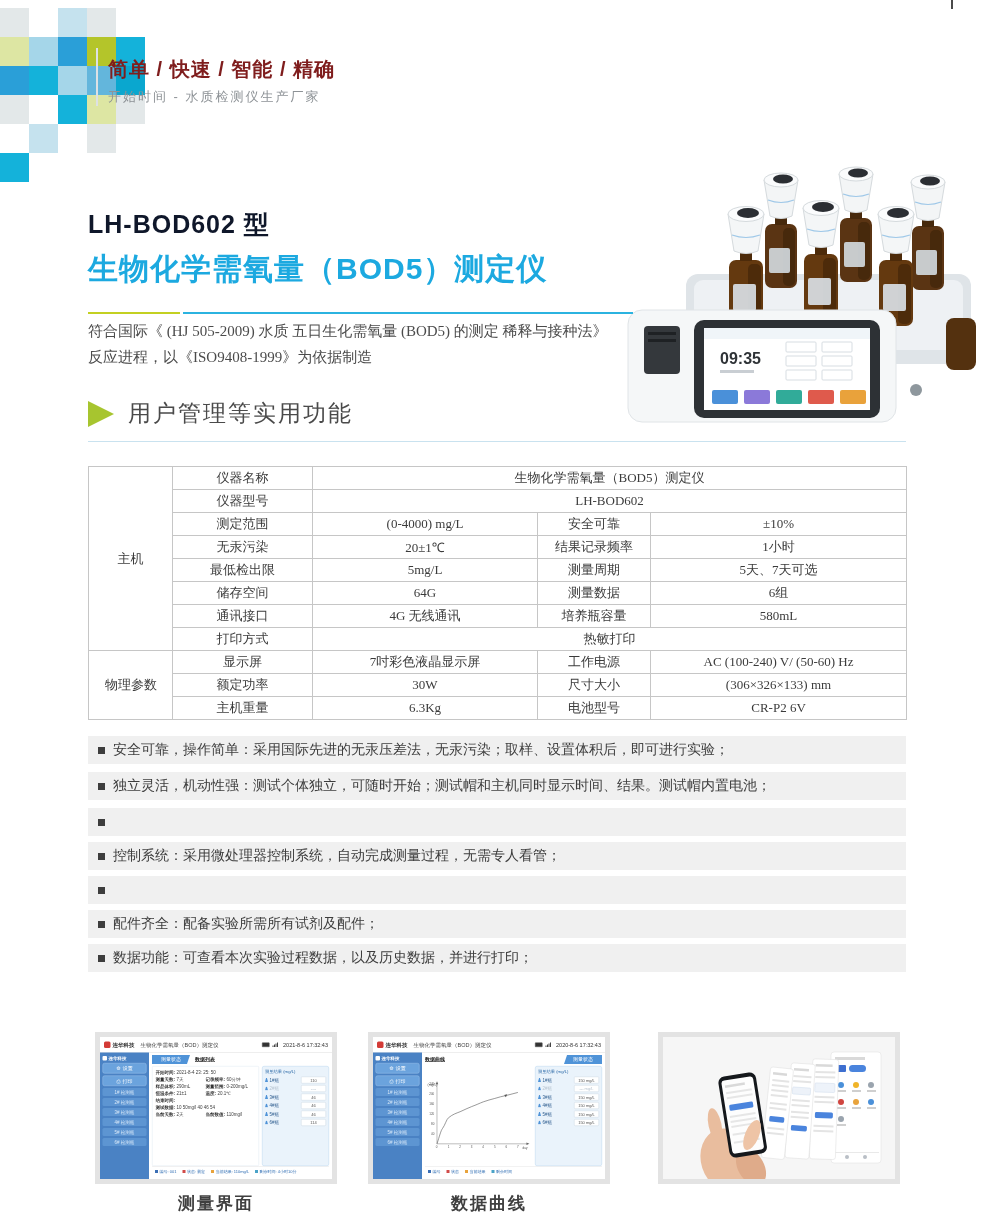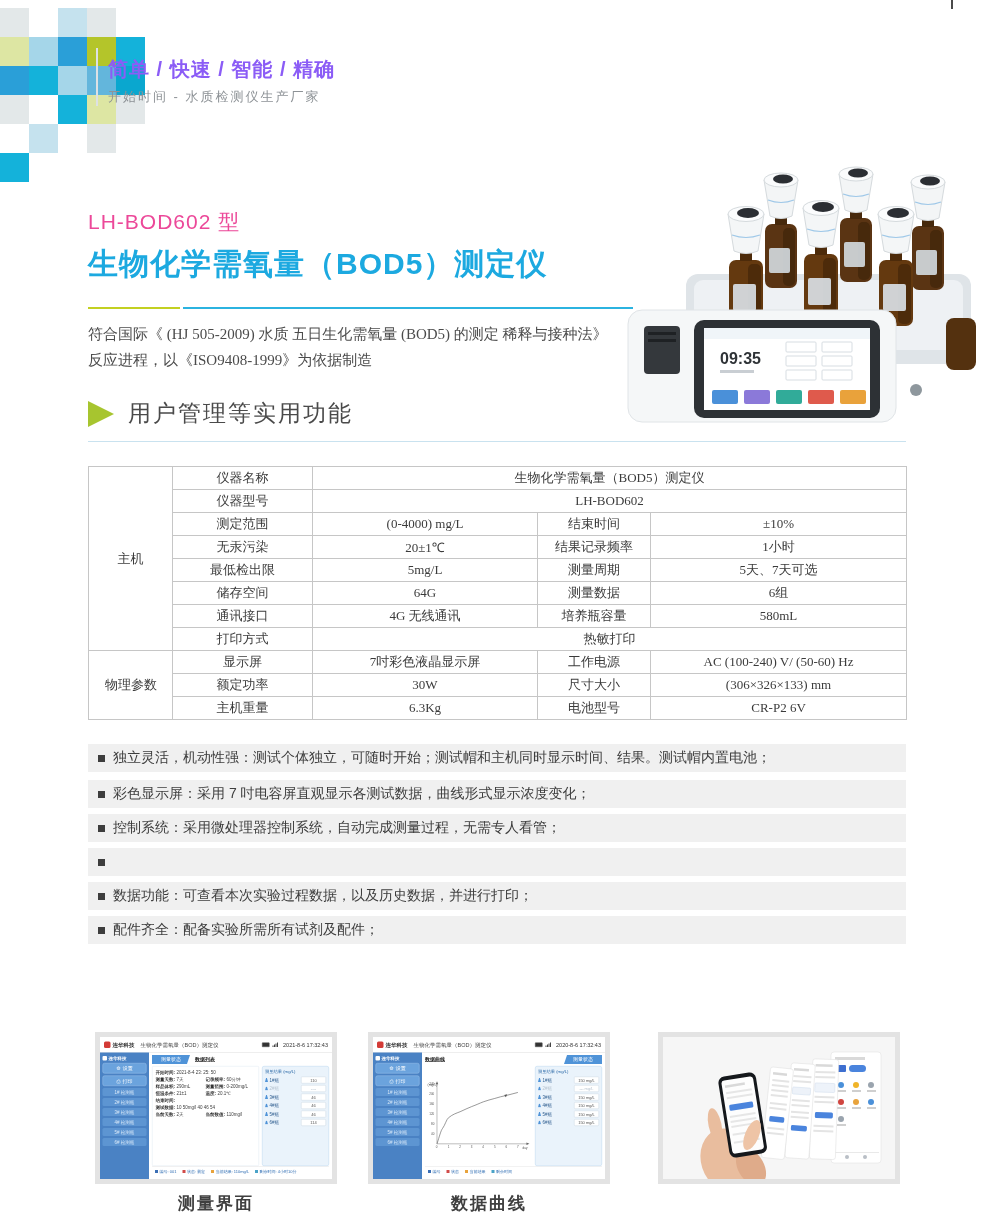--- a/index.html
+++ b/index.html
@@ -5,31 +5,31 @@
   html,body{margin:0;padding:0;background:#fff;}
   .page{position:relative;width:990px;height:1228px;background:#fff;overflow:hidden;
         font-family:"Liberation Sans",sans-serif;color:#3d3d3d;}
   
   .mosaic{position:absolute;left:0;top:8px;width:150px;height:160px;}
   .mc{position:absolute;width:29px;height:29px;}
   .c-cyan{background:#14b2da}.c-blue{background:#2a9fd8}.c-lblue{background:#a5d6e9}
   .c-pblue{background:#c5e2ee}.c-olive{background:#b4c52a}.c-polive{background:#dde6a3}
   .c-gray{background:#e3e8e9}.c-mblue{background:#63b6dc}.c-dcyan{background:#0aa7cf}
   .brand-rule{position:absolute;left:96px;top:48px;width:2px;height:58px;background:#dde1e4;}
-  .tagline{position:absolute;left:108px;top:56px;font-size:20px;font-weight:bold;color:#8b5cf6;letter-spacing:1px;}
+  .tagline{position:absolute;left:108px;top:56px;font-size:20px;font-weight:bold;color:#7f1d1d;letter-spacing:1px;}
   .subline{position:absolute;left:108px;top:88px;font-size:13px;color:#8d9296;letter-spacing:2px;}
   .crop-mark{position:absolute;left:951px;top:0;width:2px;height:9px;background:#4a4a4a;}
   
   .title-block{position:absolute;left:88px;top:208px;width:545px;}
-  .model{font-size:21px;font-weight:normal;color:#ec4899;letter-spacing:1px;}
+  .model{font-size:25px;font-weight:bold;color:#0f172a;letter-spacing:1px;}
   .ptitle{font-size:30px;font-weight:bold;color:#1ca9e0;margin-top:8px;letter-spacing:1px;}
   .divider{margin-top:22px;height:2px;width:100%;display:flex;}
   .divider .olive{width:92px;height:2px;background:#c3d021;}
   .divider .cyan{flex:1;height:2px;background:#2bb3e0;margin-left:3px;width:690px;}
-  .desc{margin-top:12px;font-family:"Liberation Serif",serif;font-size:15px;line-height:1.75;color:#4b4b4b;}
+  .desc{margin-top:4px;font-family:"Liberation Serif",serif;font-size:15px;line-height:1.75;color:#4b4b4b;}
   
   .section{position:absolute;left:88px;top:398px;width:818px;}
   .sec-row{display:flex;align-items:center;}
   .tri{width:0;height:0;border-left:26px solid #a7c52f;border-top:13px solid transparent;border-bottom:13px solid transparent;}
   .sec-title{font-size:23px;color:#4a4a4a;margin-left:14px;letter-spacing:2px;}
   .sec-underline{margin-top:12px;height:1px;background:#c9e2ef;width:100%;}
   
   .spec-wrap{position:absolute;left:88px;top:466px;width:818px;}
   table.spec{border-collapse:collapse;width:818px;table-layout:fixed;
              font-family:"Liberation Serif",serif;font-size:13px;color:#3b3b3b;}
@@ -257,21 +257,21 @@
         <td>仪器名称</td>
         <td colspan="3">生物化学需氧量（BOD5）测定仪</td>
       </tr>
       <tr>
         <td>仪器型号</td>
         <td colspan="3">LH-BOD602</td>
       </tr>
       <tr>
         <td>测定范围</td>
         <td>(0-4000) mg/L</td>
-        <td>结束时间</td>
+        <td>安全可靠</td>
         <td>±10%</td>
       </tr>
       <tr>
         <td>无汞污染</td>
         <td>20±1℃</td>
         <td>结果记录频率</td>
         <td>1小时</td>
       </tr>
       <tr>
         <td>最低检出限</td>
@@ -312,42 +312,45 @@
         <td>主机重量</td>
         <td>6.3Kg</td>
         <td>电池型号</td>
         <td>CR-P2 6V</td>
       </tr>
     </tbody>
       </table>
   </div>
 
   <div class="features">
+    <div class="feat">
+        <span class="sq"></span>
+        <span>安全可靠，操作简单：采用国际先进的无汞压差法，无汞污染；取样、设置体积后，即可进行实验；</span>
+      </div>
     <div class="feat" style="margin-top:8px">
         <span class="sq"></span>
         <span>独立灵活，机动性强：测试个体独立，可随时开始；测试帽和主机同时显示时间、结果。测试帽内置电池；</span>
       </div>
     <div class="feat" style="margin-top:8px">
         <span class="sq"></span>
-        <span>彩色显示屏：采用 7 吋电容屏直观显示各测试数据，曲线形式显示浓度变化；</span>
       </div>
     <div class="feat">
         <span class="sq"></span>
         <span>控制系统：采用微处理器控制系统，自动完成测量过程，无需专人看管；</span>
       </div>
     <div class="feat">
         <span class="sq"></span>
       </div>
     <div class="feat">
         <span class="sq"></span>
-        <span>数据功能：可查看本次实验过程数据，以及历史数据，并进行打印；</span>
+        <span>配件齐全：配备实验所需所有试剂及配件；</span>
       </div>
     <div class="feat">
         <span class="sq"></span>
-        <span>配件齐全：配备实验所需所有试剂及配件；</span>
+        <span>数据功能：可查看本次实验过程数据，以及历史数据，并进行打印；</span>
       </div>
   </div>
 
   <div class="thumb t1">
     <div class="shot-scale">
         <div class="shot">
       <div class="shot-top">
         <span class="mini-logo"></span>
         <span class="mini-brand">连华科技</span>
         <span class="mini-title">生物化学需氧量（BOD）测定仪</span>

